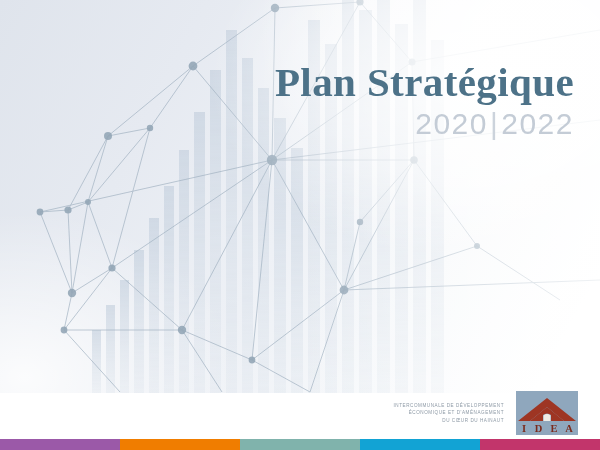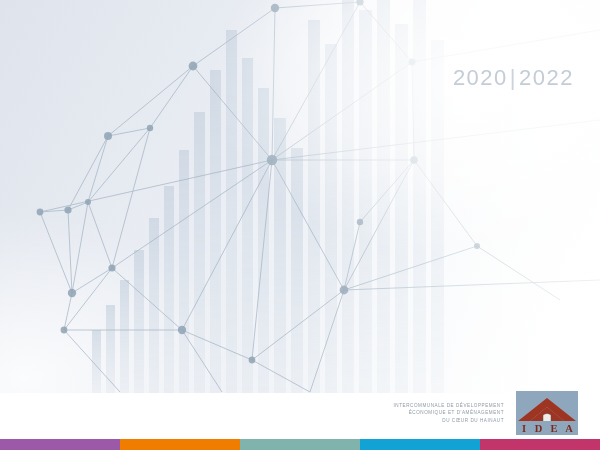--- a/index.html
+++ b/index.html
@@ -68,21 +68,21 @@
     font-size: 41px;
     line-height: 1.02;
     letter-spacing: 0.4px;
     color: #4d7288;
     margin: 0;
     white-space: nowrap;
   }
   .sub-title {
     font-family: "Liberation Sans", sans-serif;
     font-weight: 300;
-    font-size: 22px;
+    font-size: 30px;
     line-height: 1.05;
     letter-spacing: 1.5px;
     color: #c4ccd6;
     margin: 4px 0 0 0;
     white-space: nowrap;
   }
   .sub-title .sep {
     color: #ccd3dc;
     padding: 0 2px;
   }
@@ -268,20 +268,21 @@
           </g>
 
           <rect x="300" y="0" width="300" height="393" fill="url(#fadeRight)"></rect>
         </g>
       </svg>
     </div>
     <div class="wash"></div>
   </div>
 
   <div class="title-block">
+    <h1 class="main-title">Plan Stratégique</h1>
     <div class="sub-title">
       <span>2020</span><span class="sep">|</span><span>2022</span>
     </div>
   </div>
 
   <div class="footer">
     <div class="footer-inner">
 
       <div class="org-lines">
         <div>INTERCOMMUNALE DE DÉVELOPPEMENT</div>

